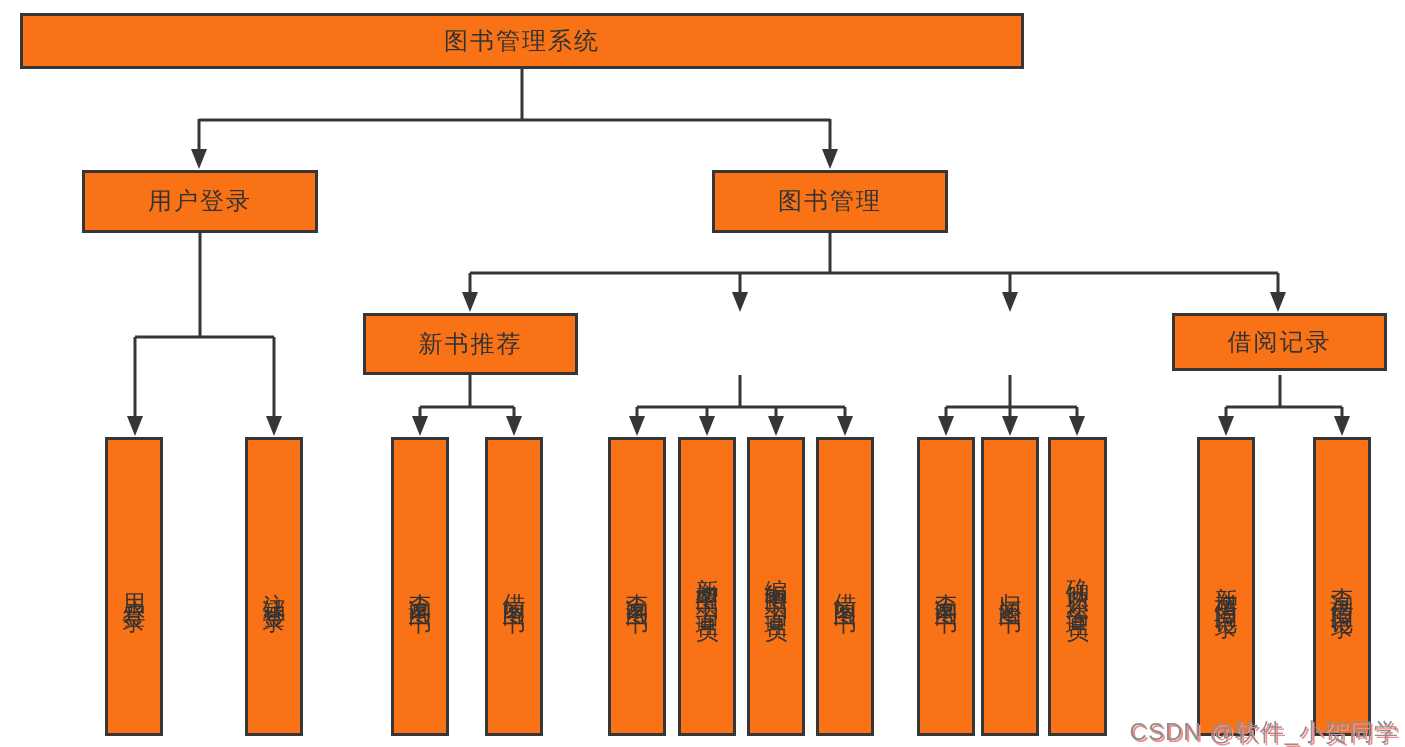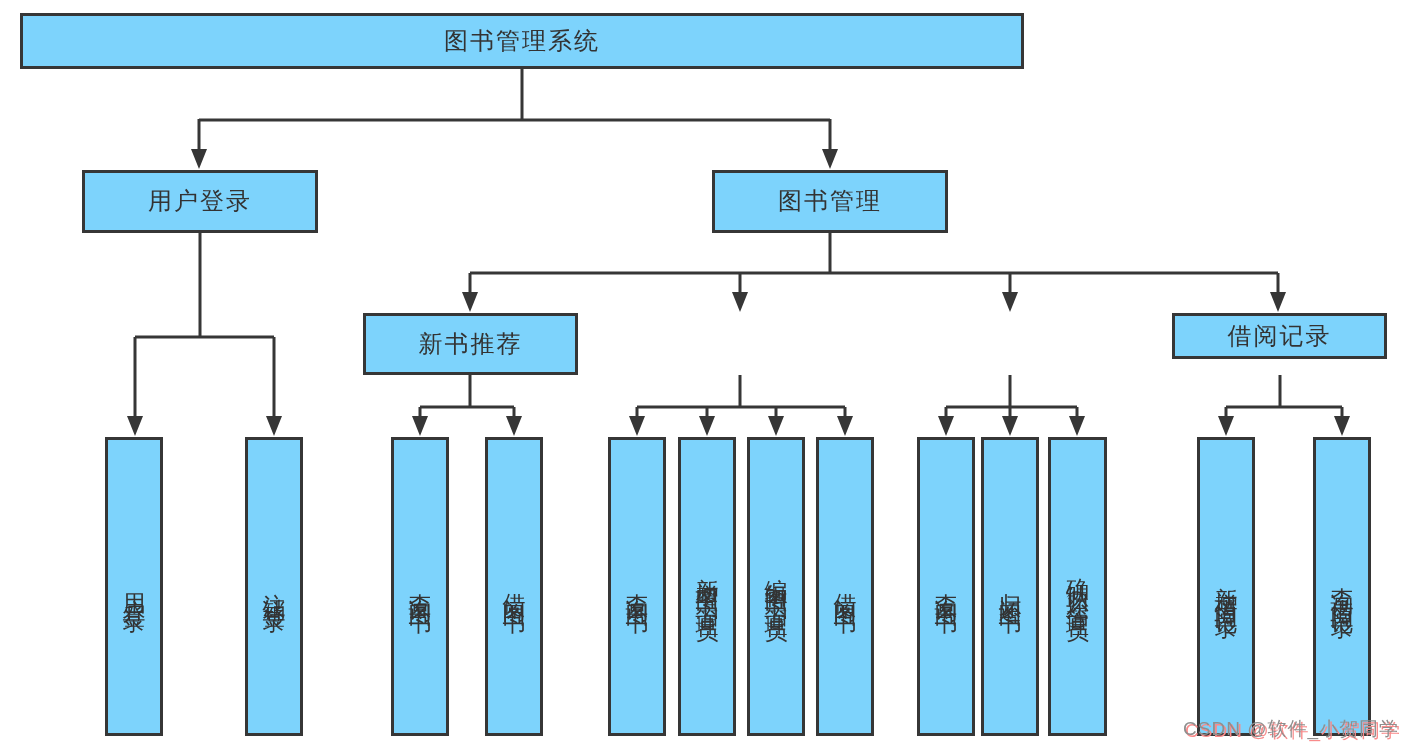--- a/index.html
+++ b/index.html
@@ -18,40 +18,40 @@
     color:var(--text);
     overflow:hidden;
   }
   .wires{position:absolute;left:0;top:0;width:1405px;height:747px;}
   .wires path{stroke:var(--line);stroke-width:3;fill:none;}
   .wires polygon{fill:var(--line);stroke:none;}
   .node{
     position:absolute;
     box-sizing:border-box;
     border:3px solid var(--line);
-    background:#7dd3fc;
+    background:#f97316;
     display:flex;align-items:center;justify-content:center;
     font-size:24px;
     letter-spacing:2px;
     text-align:center;
     line-height:1.1;
     white-space:nowrap;
   }
   .node-v{
     writing-mode:vertical-rl;
     text-orientation:mixed;
     font-size:23px;
     letter-spacing:6px;
     line-height:1;
     white-space:normal;
   }
   .watermark{
     position:absolute;
     right:6px;top:716px;
-    font-size:19px;
+    font-size:24px;
     letter-spacing:1px;
     color:var(--watermark_text);
     text-shadow:2px 2px 0 var(--watermark_shadow);
     white-space:nowrap;
   }
 </style>
 </head>
 <body>
 
 <div class="canvas">
@@ -110,21 +110,21 @@
     <polygon points="1218,416 1234,416 1226,436"></polygon>
     <polygon points="1334,416 1350,416 1342,436"></polygon>
   </svg>
 
   <div class="node" style="left:20px;top:13px;width:1004px;height:56px;">图书管理系统</div>
 
   <div class="node" style="left:82px;top:170px;width:236px;height:63px;">用户登录</div>
   <div class="node" style="left:712px;top:170px;width:236px;height:63px;">图书管理</div>
 
   <div class="node" style="left:363px;top:313px;width:215px;height:62px;font-family:Liberation Serif, serif;">新书推荐</div>
-  <div class="node" style="left:1172px;top:313px;width:215px;height:46px;">借阅记录</div>
+  <div class="node" style="left:1172px;top:313px;width:215px;height:58px;">借阅记录</div>
 
   <div class="node node-v" style="left:105px;top:437px;width:58px;height:299px;">用户登录</div>
   <div class="node node-v" style="left:245px;top:437px;width:58px;height:299px;">注销登录</div>
 
   <div class="node node-v" style="left:391px;top:437px;width:58px;height:299px;">查询图书</div>
   <div class="node node-v" style="left:485px;top:437px;width:58px;height:299px;">借阅图书</div>
 
   <div class="node node-v" style="left:608px;top:437px;width:58px;height:299px;">查询图书</div>
   <div class="node node-v" style="left:678px;top:437px;width:58px;height:299px;">新增图书（管理员）</div>
   <div class="node node-v" style="left:747px;top:437px;width:58px;height:299px;">编辑图书（管理员）</div>

